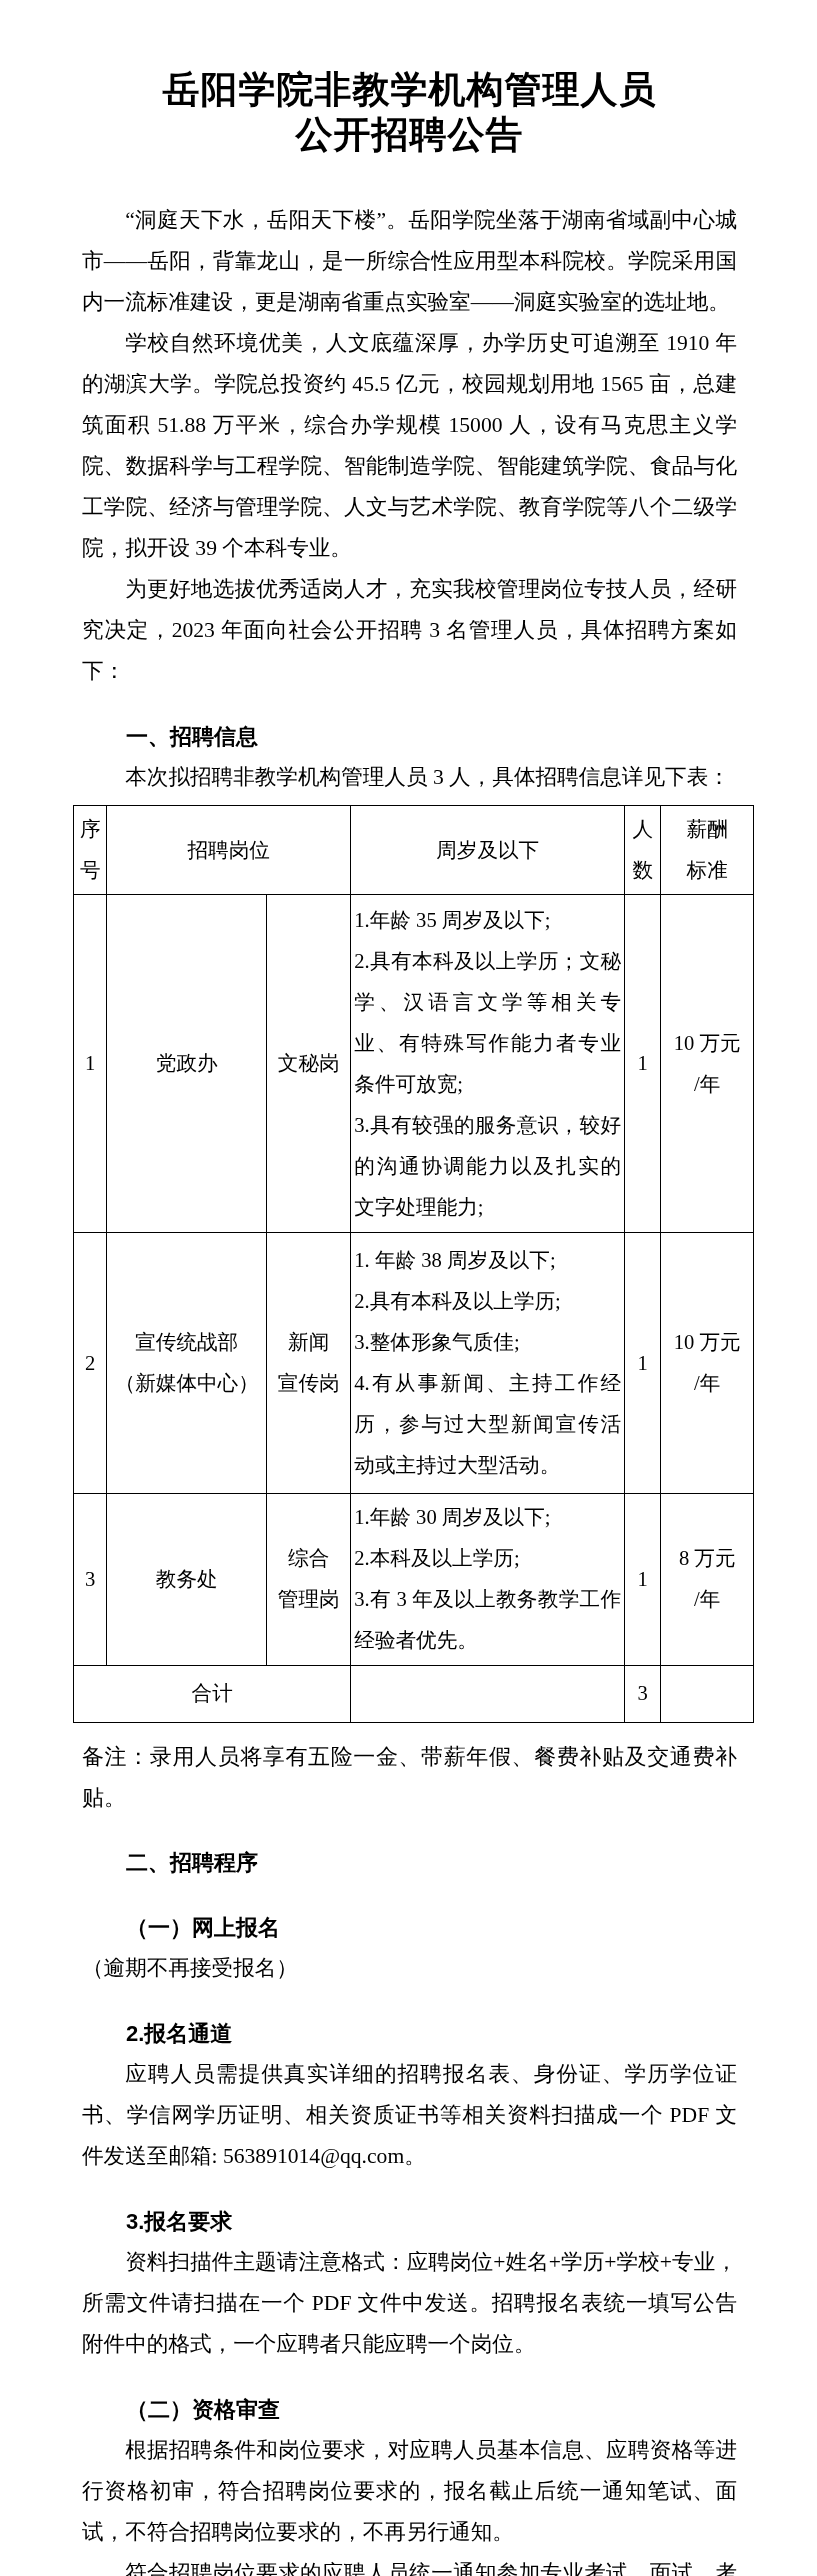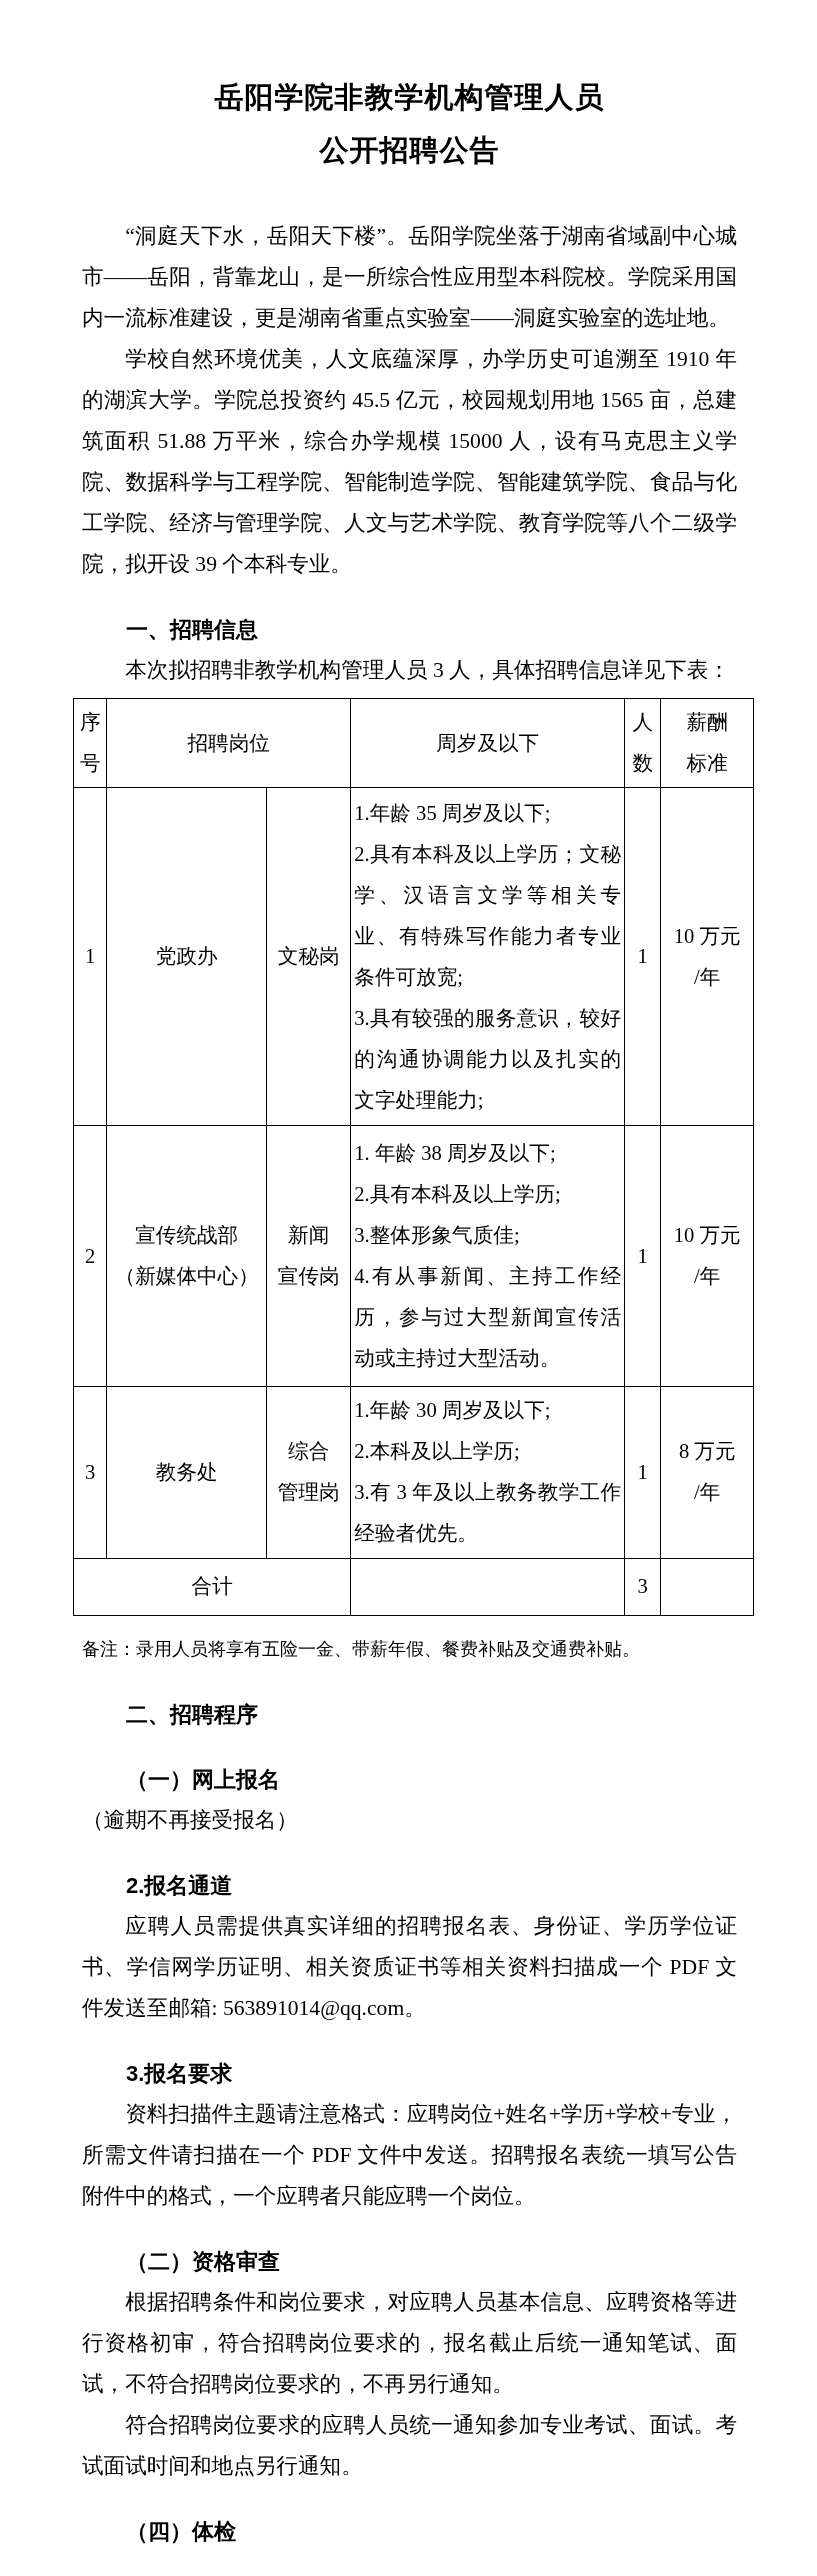--- a/index.html
+++ b/index.html
@@ -11,42 +11,41 @@
     color: #000000;
     position: relative;
     overflow: hidden;
     padding: 67px 81px 0 82px;
     font-family: "Liberation Serif", "DejaVu Serif", serif;
     font-size: 21.6px;
   }
   .title { text-align: center; font-weight: bold; }
   .title .tline {
     display: block;
-    font-size: 29px;
+    font-size: 37px;
     line-height: 45px;
     letter-spacing: 1px;
-    margin-top: 8px;
   }
   .content { margin-top: 43px; }
   .para {
     line-height: 41px;
     text-align: justify;
     text-justify: inter-character;
     text-indent: 2em;
     font-weight: normal;
   }
   .noindent { text-indent: 0; }
   .h-black {
     font-family: "Liberation Sans", "DejaVu Sans", sans-serif;
     font-weight: bold;
     margin-top: 24px;
   }
   h2.para, h3.para { text-align: left; font-size: 22px; }
   b.h-black { font-size: 21.6px; }
-  .note { font-size: 18px; }
+  .note { font-size: 22px; }
   table.recruit {
     border-collapse: collapse;
     table-layout: fixed;
     width: 680px;
     margin: 7.2px 0 13.4px -8.8px;
     font-size: 20.6px;
   }
   table.recruit td {
     border: 1px solid #000000;
     vertical-align: middle;
@@ -69,20 +68,21 @@
 
   <h1 class="title">
     <span class="tline">岳阳学院非教学机构管理人员</span>
     <span class="tline">公开招聘公告</span>
   </h1>
 
   <div class="content">
 
     <p class="para">“洞庭天下水，岳阳天下楼”。岳阳学院坐落于湖南省域副中心城市——岳阳，背靠龙山，是一所综合性应用型本科院校。学院采用国内一流标准建设，更是湖南省重点实验室——洞庭实验室的选址地。</p>
     <p class="para">学校自然环境优美，人文底蕴深厚，办学历史可追溯至 1910 年的湖滨大学。学院总投资约 45.5 亿元，校园规划用地 1565 亩，总建筑面积 51.88 万平米，综合办学规模 15000 人，设有马克思主义学院、数据科学与工程学院、智能制造学院、智能建筑学院、食品与化工学院、经济与管理学院、人文与艺术学院、教育学院等八个二级学院，拟开设 39 个本科专业。</p>
+    <p class="para">为更好地选拔优秀适岗人才，充实我校管理岗位专技人员，经研究决定，2023 年面向社会公开招聘 3 名管理人员，具体招聘方案如下：</p>
 
     <h2 class="para h-black">一、招聘信息</h2>
     <p class="para">本次拟招聘非教学机构管理人员 3 人，具体招聘信息详见下表：</p>
 
     <table class="recruit">
       <colgroup>
         <col style="width:33px">
         <col style="width:160px">
         <col style="width:84px">
         <col style="width:274px">

